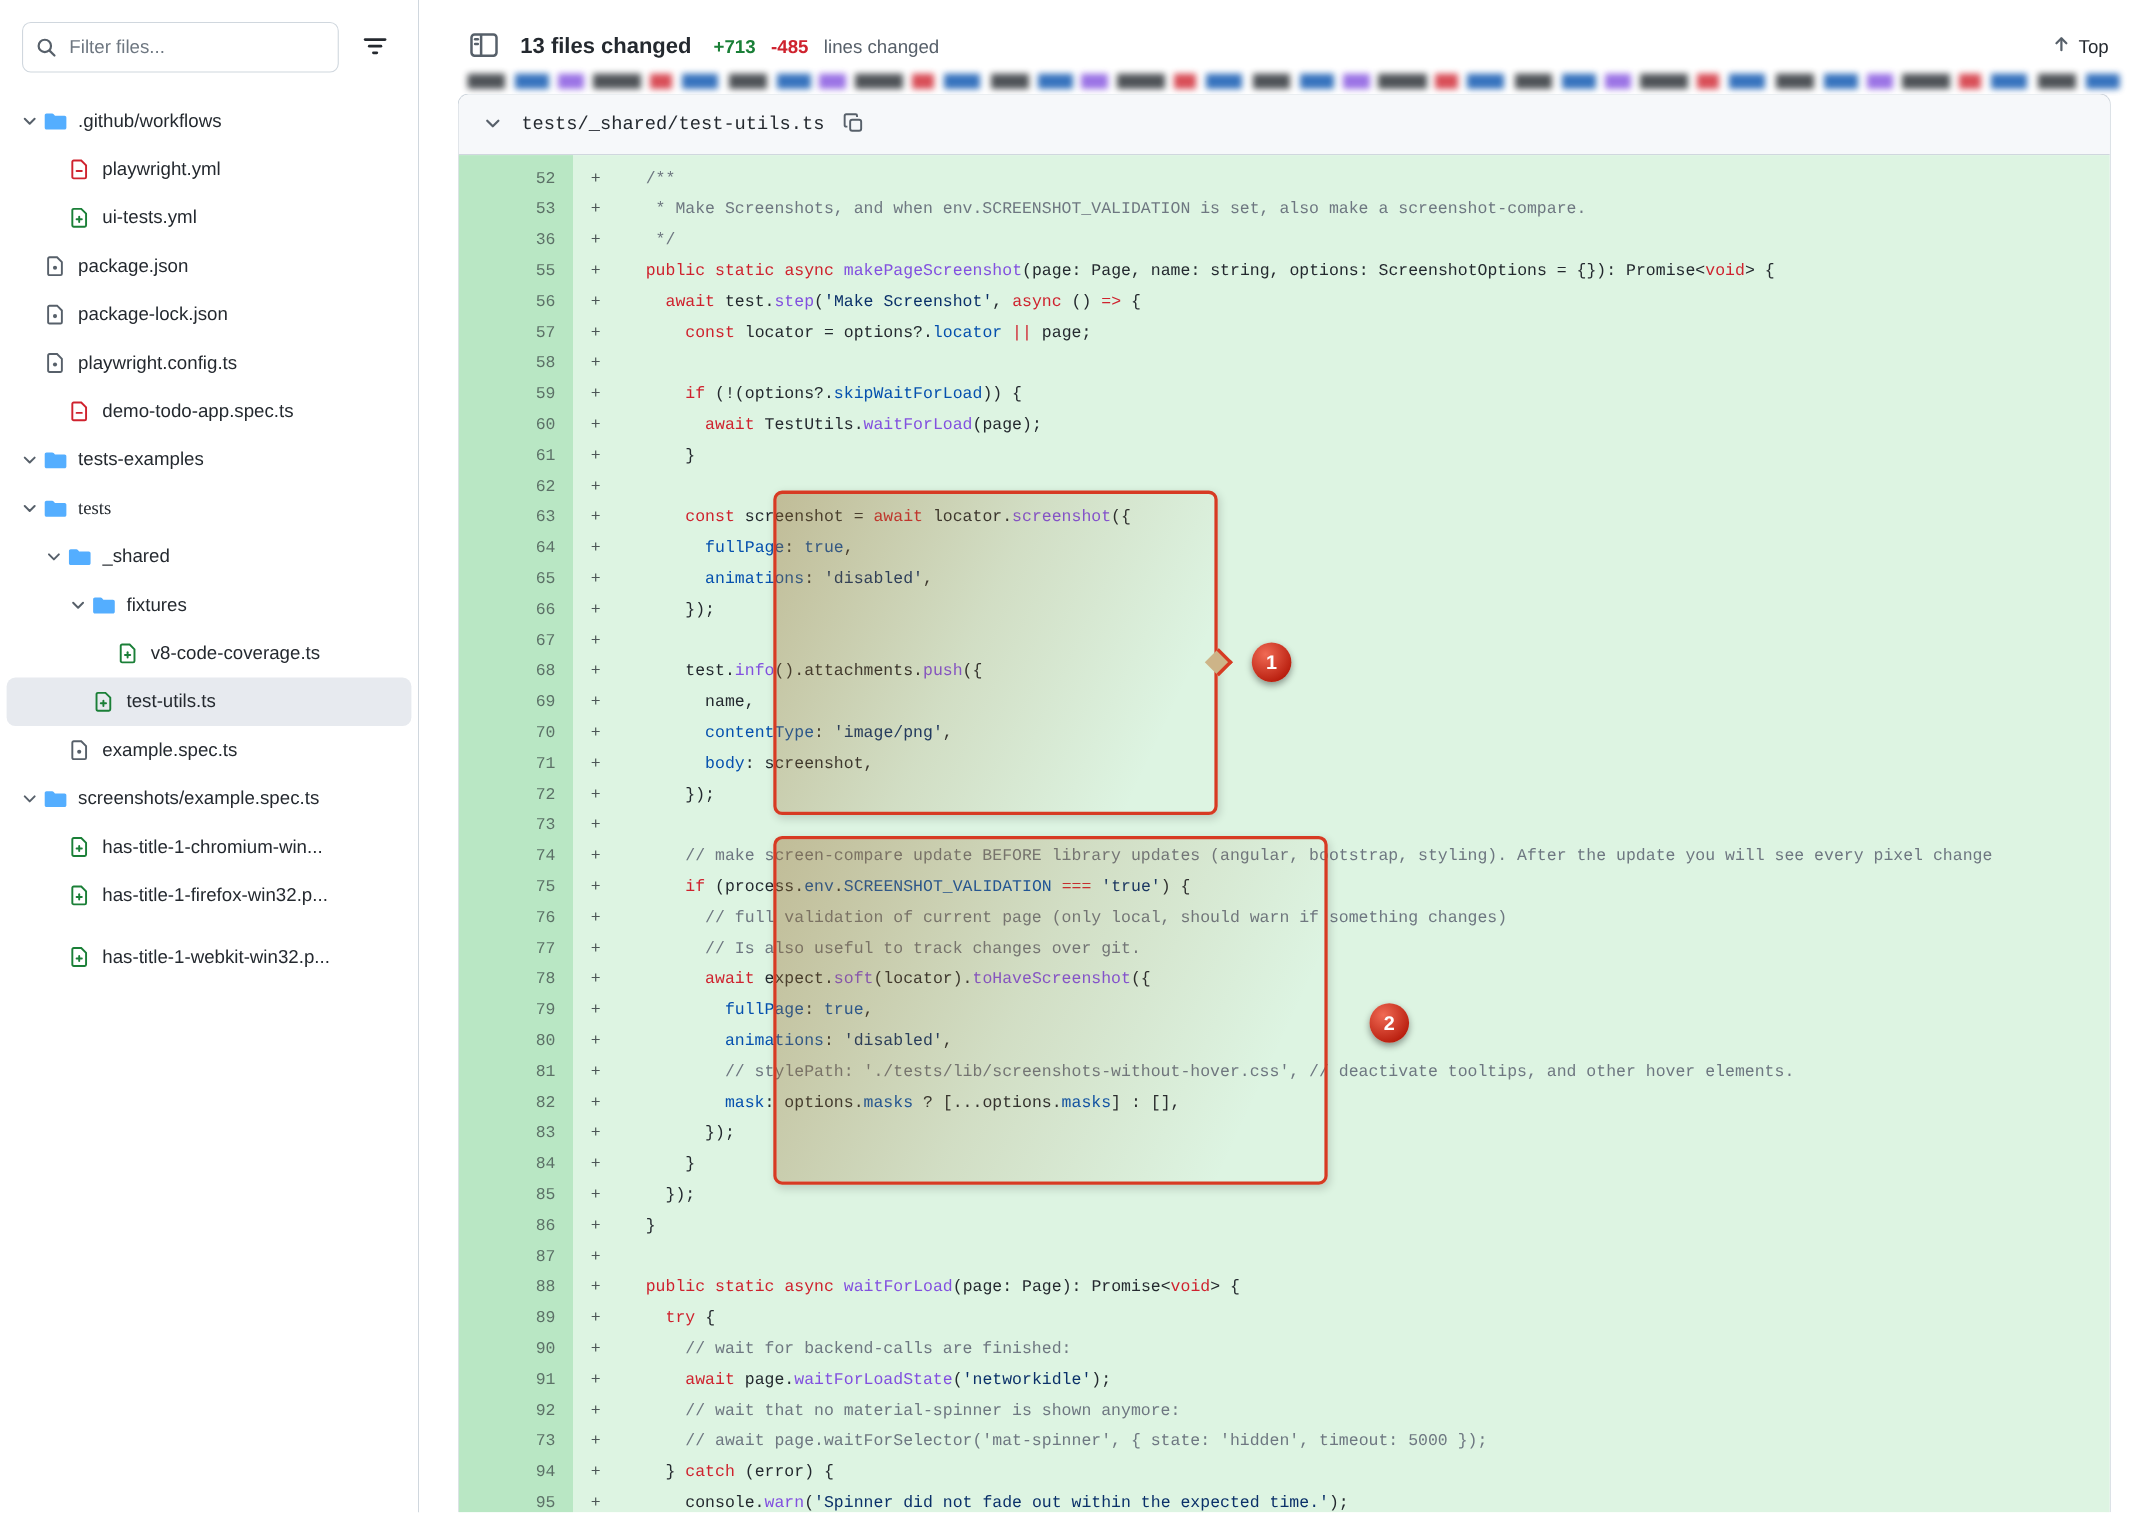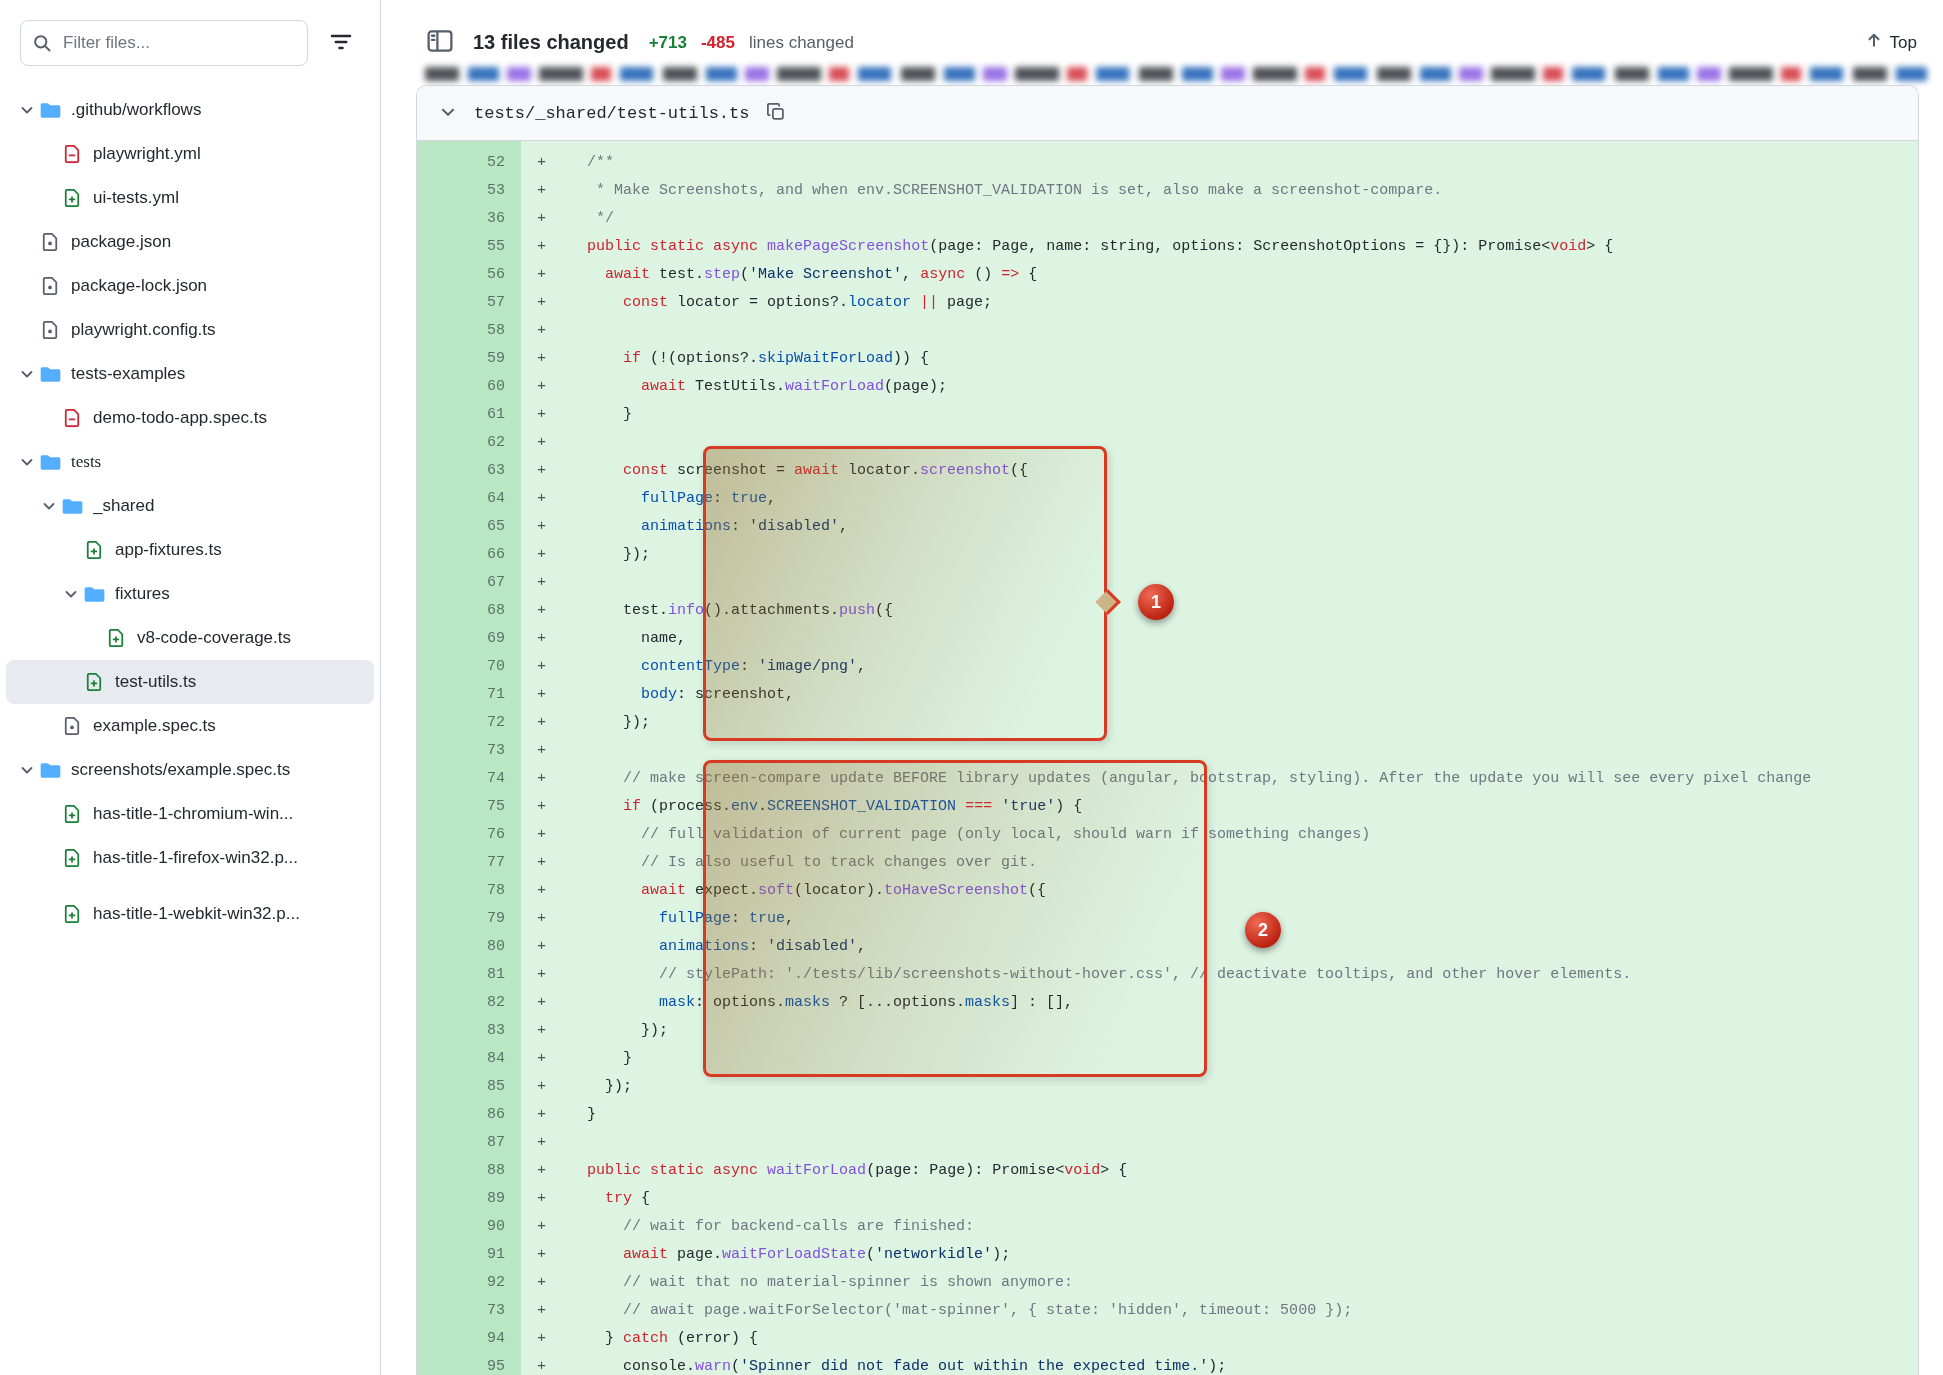--- a/index.html
+++ b/index.html
@@ -167,43 +167,43 @@
         <div class="tree-row" style="padding-left: 8px;">
           <span class="chev-spacer"></span>
           <span class="tree-ficon">
             <svg width="20" height="20" viewBox="0 0 16 16" fill="none" stroke="#57606a" stroke-width="1.4">
               <path d="M4 1.5h5.5L13 5v8.5a1 1 0 0 1-1 1H4a1 1 0 0 1-1-1v-11a1 1 0 0 1 1-1z"></path>
               <circle cx="8" cy="9.1" r="1.5" fill="#57606a" stroke="none"></circle>
             </svg>
           </span>
           <span class="tree-label">playwright.config.ts</span>
         </div>
+        <div class="tree-row" style="padding-left: 30px;">
+          <span class="chev-spacer"></span>
+          <span class="tree-ficon">
+            <svg width="20" height="20" viewBox="0 0 16 16" fill="none" stroke="#cf222e" stroke-width="1.4">
+              <path d="M4 1.5h5.5L13 5v8.5a1 1 0 0 1-1 1H4a1 1 0 0 1-1-1v-11a1 1 0 0 1 1-1z"></path>
+              <line x1="6.1" y1="9.1" x2="9.9" y2="9.1" stroke-linecap="round"></line>
+            </svg>
+          </span>
+          <span class="tree-label">demo-todo-app.spec.ts</span>
+        </div>
         <div class="tree-row" style="padding-left: 8px;">
           <span class="chev">
             <svg width="16" height="16" viewBox="0 0 16 16" fill="none" stroke="#57606a" stroke-width="1.8" stroke-linecap="round" stroke-linejoin="round">
               <path d="M3.5 6l4.5 4.5L12.5 6"></path>
             </svg>
           </span>
           <span class="tree-ficon">
             <svg width="21" height="21" viewBox="0 0 16 16" fill="#54aeff">
               <path d="M1.75 2.5h3.9c.4 0 .78.17 1.05.47l.9 1.03h6.65c.7 0 1.25.56 1.25 1.25v7c0 .69-.56 1.25-1.25 1.25H1.75C1.06 13.5.5 12.94.5 12.25v-8.5C.5 3.06 1.06 2.5 1.75 2.5z"></path>
             </svg>
           </span>
           <span class="tree-label">tests-examples</span>
         </div>
-        <div class="tree-row" style="padding-left: 30px;">
-          <span class="chev-spacer"></span>
-          <span class="tree-ficon">
-            <svg width="20" height="20" viewBox="0 0 16 16" fill="none" stroke="#cf222e" stroke-width="1.4">
-              <path d="M4 1.5h5.5L13 5v8.5a1 1 0 0 1-1 1H4a1 1 0 0 1-1-1v-11a1 1 0 0 1 1-1z"></path>
-              <line x1="6.1" y1="9.1" x2="9.9" y2="9.1" stroke-linecap="round"></line>
-            </svg>
-          </span>
-          <span class="tree-label">demo-todo-app.spec.ts</span>
-        </div>
         <div class="tree-row" style="padding-left: 8px; font-family: Liberation Serif, serif;">
           <span class="chev">
             <svg width="16" height="16" viewBox="0 0 16 16" fill="none" stroke="#57606a" stroke-width="1.8" stroke-linecap="round" stroke-linejoin="round">
               <path d="M3.5 6l4.5 4.5L12.5 6"></path>
             </svg>
           </span>
           <span class="tree-ficon">
             <svg width="21" height="21" viewBox="0 0 16 16" fill="#54aeff">
               <path d="M1.75 2.5h3.9c.4 0 .78.17 1.05.47l.9 1.03h6.65c.7 0 1.25.56 1.25 1.25v7c0 .69-.56 1.25-1.25 1.25H1.75C1.06 13.5.5 12.94.5 12.25v-8.5C.5 3.06 1.06 2.5 1.75 2.5z"></path>
             </svg>
@@ -215,31 +215,20 @@
             <svg width="16" height="16" viewBox="0 0 16 16" fill="none" stroke="#57606a" stroke-width="1.8" stroke-linecap="round" stroke-linejoin="round">
               <path d="M3.5 6l4.5 4.5L12.5 6"></path>
             </svg>
           </span>
           <span class="tree-ficon">
             <svg width="21" height="21" viewBox="0 0 16 16" fill="#54aeff">
               <path d="M1.75 2.5h3.9c.4 0 .78.17 1.05.47l.9 1.03h6.65c.7 0 1.25.56 1.25 1.25v7c0 .69-.56 1.25-1.25 1.25H1.75C1.06 13.5.5 12.94.5 12.25v-8.5C.5 3.06 1.06 2.5 1.75 2.5z"></path>
             </svg>
           </span>
           <span class="tree-label">_shared</span>
-        </div>
-        <div class="tree-row" style="padding-left: 52px;">
-          <span class="chev-spacer"></span>
-          <span class="tree-ficon">
-            <svg width="20" height="20" viewBox="0 0 16 16" fill="none" stroke="#1a7f37" stroke-width="1.4">
-              <path d="M4 1.5h5.5L13 5v8.5a1 1 0 0 1-1 1H4a1 1 0 0 1-1-1v-11a1 1 0 0 1 1-1z"></path>
-              <line x1="8" y1="7.2" x2="8" y2="11" stroke-linecap="round"></line>
-              <line x1="6.1" y1="9.1" x2="9.9" y2="9.1" stroke-linecap="round"></line>
-            </svg>
-          </span>
-          <span class="tree-label">app-fixtures.ts</span>
         </div>
         <div class="tree-row" style="padding-left: 52px;">
           <span class="chev">
             <svg width="16" height="16" viewBox="0 0 16 16" fill="none" stroke="#57606a" stroke-width="1.8" stroke-linecap="round" stroke-linejoin="round">
               <path d="M3.5 6l4.5 4.5L12.5 6"></path>
             </svg>
           </span>
           <span class="tree-ficon">
             <svg width="21" height="21" viewBox="0 0 16 16" fill="#54aeff">
               <path d="M1.75 2.5h3.9c.4 0 .78.17 1.05.47l.9 1.03h6.65c.7 0 1.25.56 1.25 1.25v7c0 .69-.56 1.25-1.25 1.25H1.75C1.06 13.5.5 12.94.5 12.25v-8.5C.5 3.06 1.06 2.5 1.75 2.5z"></path>

